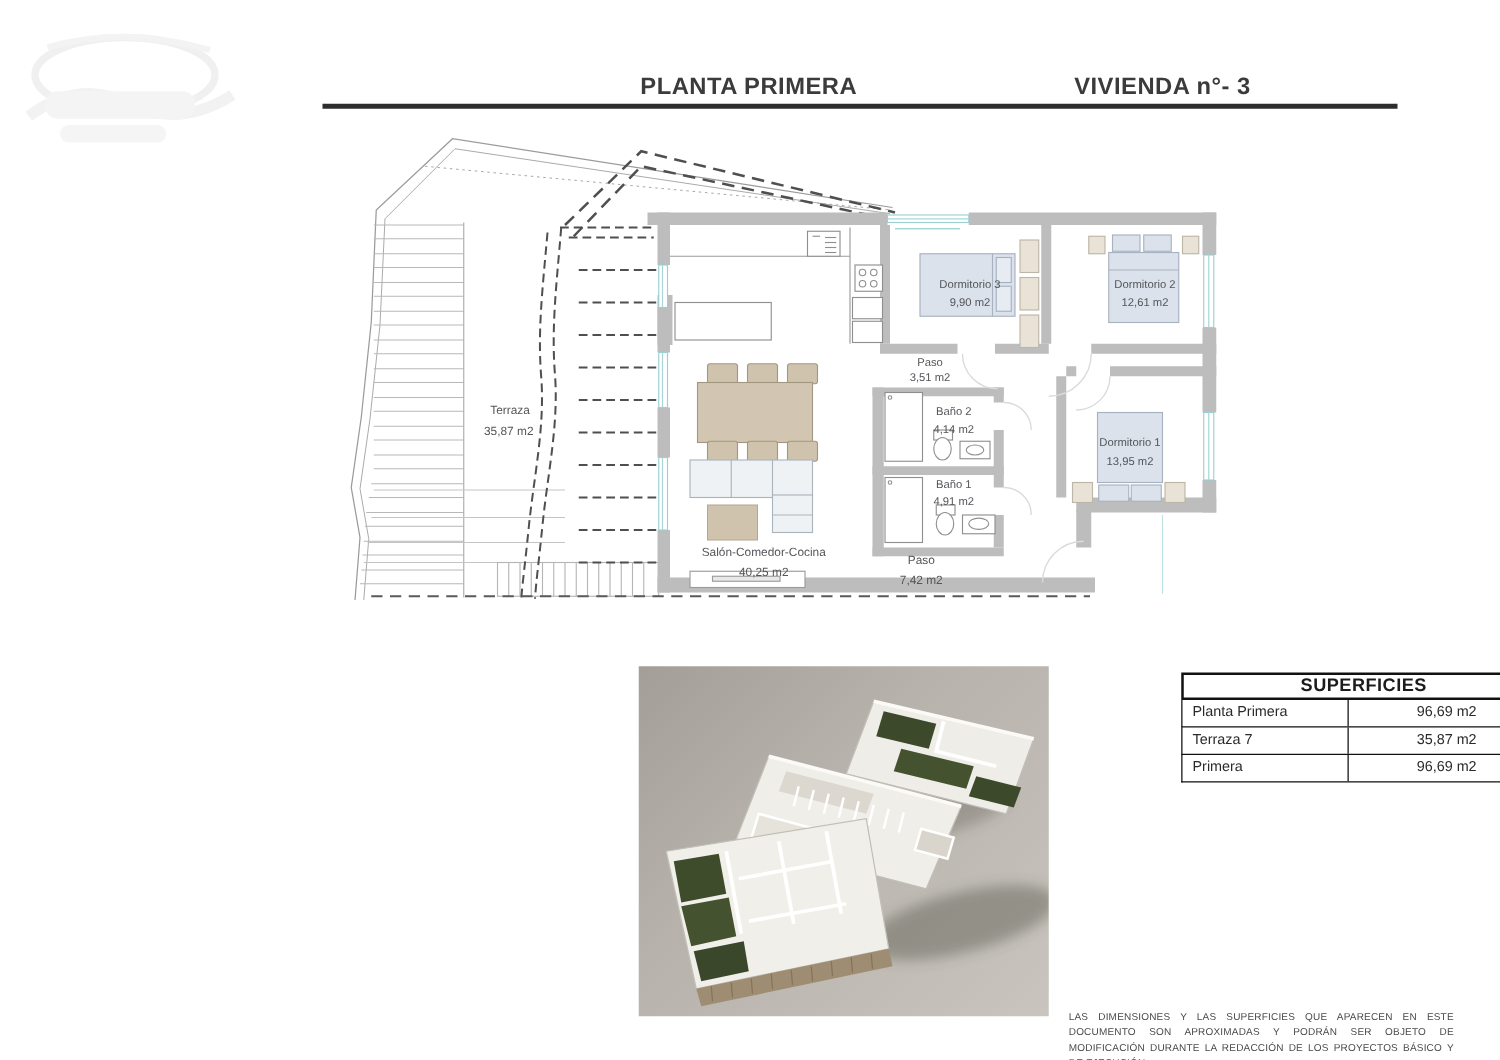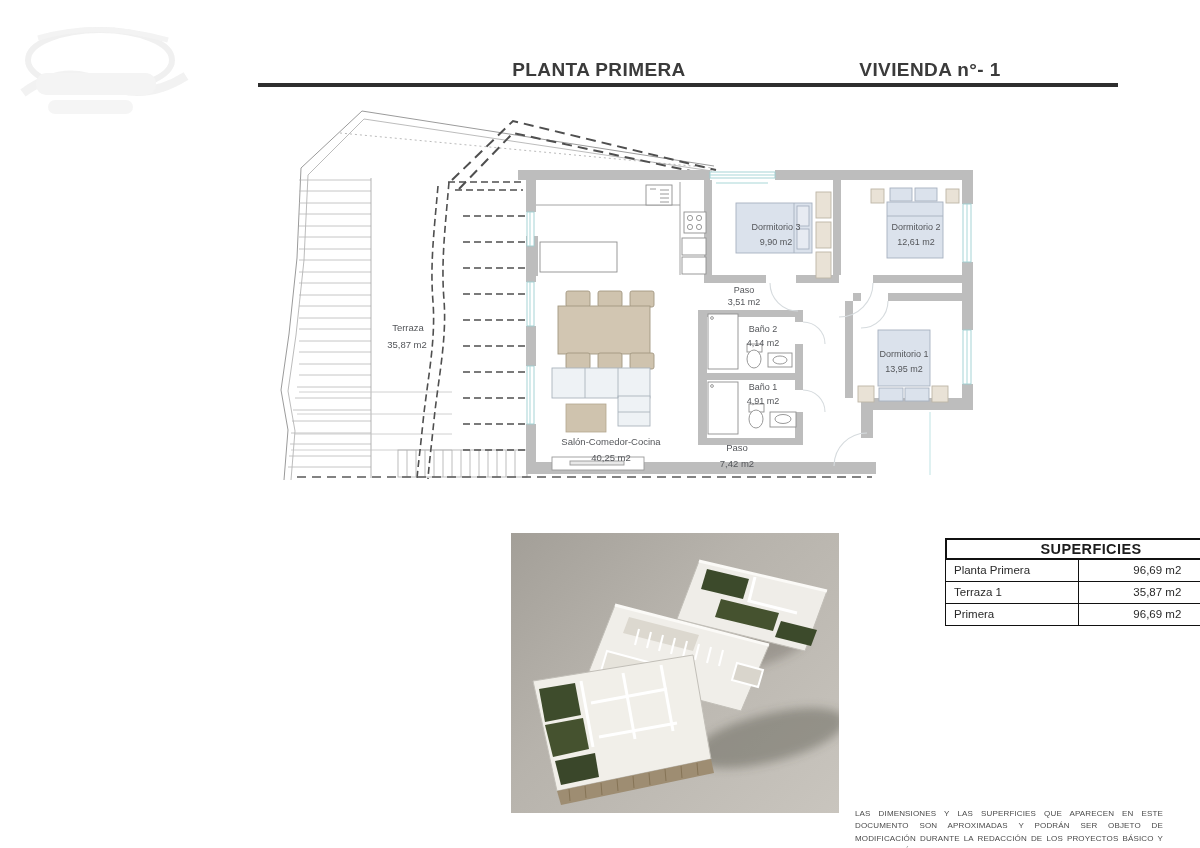--- a/index.html
+++ b/index.html
@@ -56,21 +56,21 @@
 
 <svg class="watermark" viewBox="0 0 185 115">
   <ellipse cx="92" cy="42" rx="72" ry="30" fill="none" stroke="#efefef" stroke-width="6"></ellipse>
   <path d="M15,75 Q55,45 95,65 T178,58" fill="none" stroke="#f1f1f1" stroke-width="9"></path>
   <rect x="28" y="55" width="120" height="22" rx="10" fill="#f3f3f3"></rect>
   <rect x="40" y="82" width="85" height="14" rx="7" fill="#f4f4f4"></rect>
   <path d="M30,20 Q90,2 160,22" fill="none" stroke="#f2f2f2" stroke-width="5"></path>
 </svg>
 
 <div id="title-left" class="sheet-title">PLANTA PRIMERA</div>
-<div id="title-right" class="sheet-title">VIVIENDA n°- 1</div>
+<div id="title-right" class="sheet-title">VIVIENDA n°- 3</div>
 <div class="title-rule"></div>
 
 <svg id="plan-svg" viewBox="0 0 1200 848">
   <g stroke-linecap="butt">
 
     <polyline points="284,480 288,430 281,390 289,334 297,258 301,168 362,111 714,166" fill="none" stroke="#9b9b9b" stroke-width="1"></polyline>
     <polyline points="291,480 295,431 288,391 296,335 304,260 308,175 364,119 712,171" fill="none" stroke="#ababab" stroke-width="0.8"></polyline>
     <line x1="340" y1="133" x2="713" y2="168" stroke="#a8a8a8" stroke-width="0.8" stroke-dasharray="2,3"></line>
 
     <g stroke="#b8b8b8" stroke-width="0.8">
@@ -403,21 +403,21 @@
   </svg>
 </div>
 
 <div class="sup-table">
   <div class="sup-header">SUPERFICIES</div>
   <div class="sup-row">
     <div class="sup-label">Planta Primera</div>
     <div class="sup-value">96,69 m2</div>
   </div>
   <div class="sup-row">
-    <div class="sup-label">Terraza 1</div>
+    <div class="sup-label">Terraza 7</div>
     <div class="sup-value">35,87 m2</div>
   </div>
   <div class="sup-row">
     <div class="sup-label">Primera</div>
     <div class="sup-value">96,69 m2</div>
   </div>
 </div>
 
 <div class="disclaimer">LAS DIMENSIONES Y LAS SUPERFICIES QUE APARECEN EN ESTE DOCUMENTO SON APROXIMADAS Y PODRÁN SER OBJETO DE MODIFICACIÓN DURANTE LA REDACCIÓN DE LOS PROYECTOS BÁSICO Y DE EJECUCIÓN</div>
 

